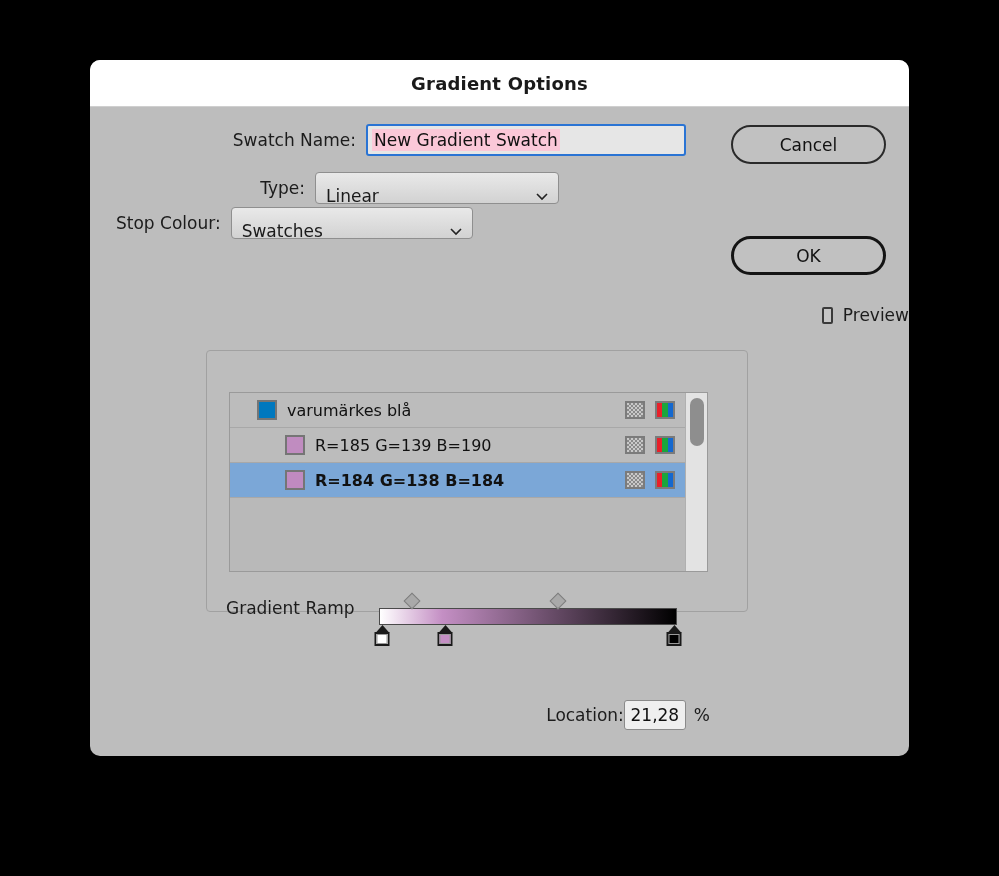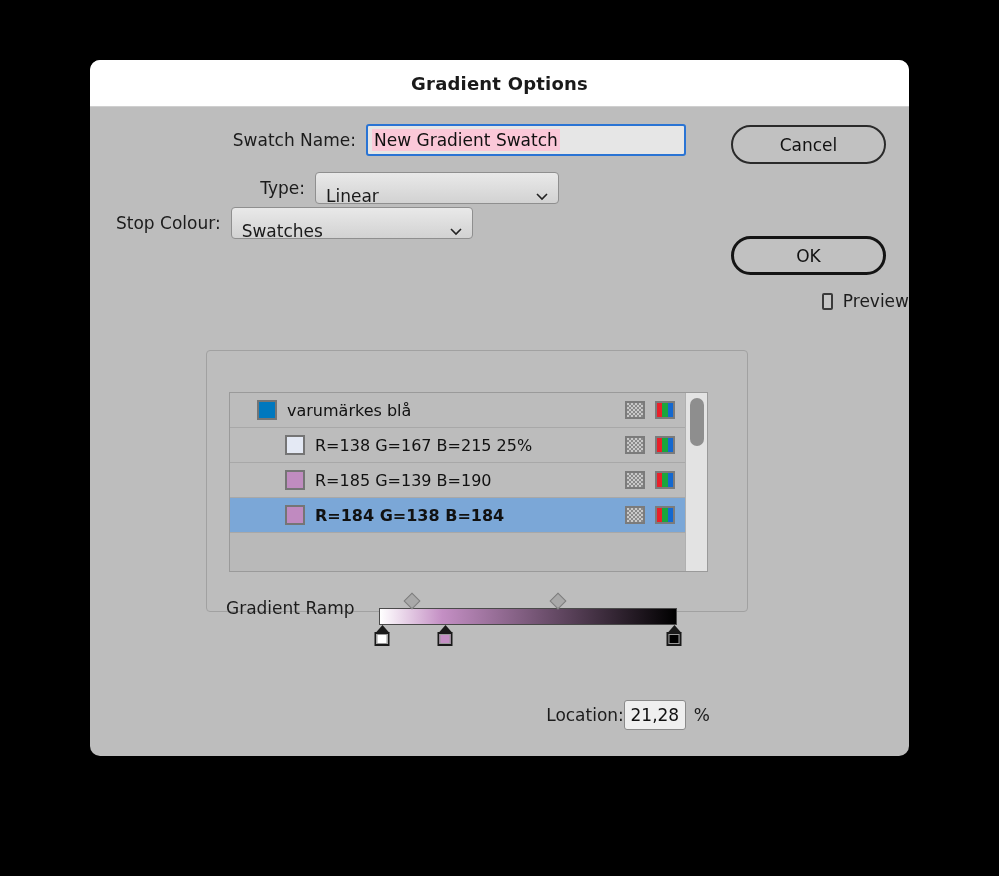--- a/index.html
+++ b/index.html
@@ -251,21 +251,21 @@
     width: 155px; height: 39px;
     border-radius: 20px;
     background: #c1c1c1;
     display: flex; align-items: center; justify-content: center;
     font-size: 17px; color: #111;
   }
   #ok-button { border: 3px solid #141414; margin-top: 72px; }
   #cancel-button { border: 2px solid #2a2a2a; margin-top: 18px; }
 
   #preview-row {
-    margin-top: 16px; margin-left: 91px;
+    margin-top: 30px; margin-left: 91px;
     display: flex; align-items: center; gap: 10px;
   }
   #preview-box {
     width: 17px; height: 17px;
     border: 2px solid #3a3a3a;
     background: #c6c6c6;
     border-radius: 2px;
   }
   #preview-label { font-size: 17px; color: #1c1c1c; }
 </style>
@@ -323,32 +323,20 @@
             <span class="ico-dots"></span>
             <span class="ico-rgb">
                 <i></i>
                 <i></i>
                 <i></i>
               </span>
           </span>
         </div>
 
 
-        <div class="row indent">
-          <span class="chip" style="background:#e4e9f4"></span>
-          <span class="rowtext">R=138 G=167 B=215 25%</span>
-          <span class="icons">
-            <span class="ico-dots"></span>
-            <span class="ico-rgb">
-                <i></i>
-                <i></i>
-                <i></i>
-              </span>
-          </span>
-        </div>
 
         <div class="row indent">
           <span class="chip" style="background:#c08cc0"></span>
           <span class="rowtext">R=185 G=139 B=190</span>
           <span class="icons">
             <span class="ico-dots"></span>
             <span class="ico-rgb">
                 <i></i>
                 <i></i>
                 <i></i>

